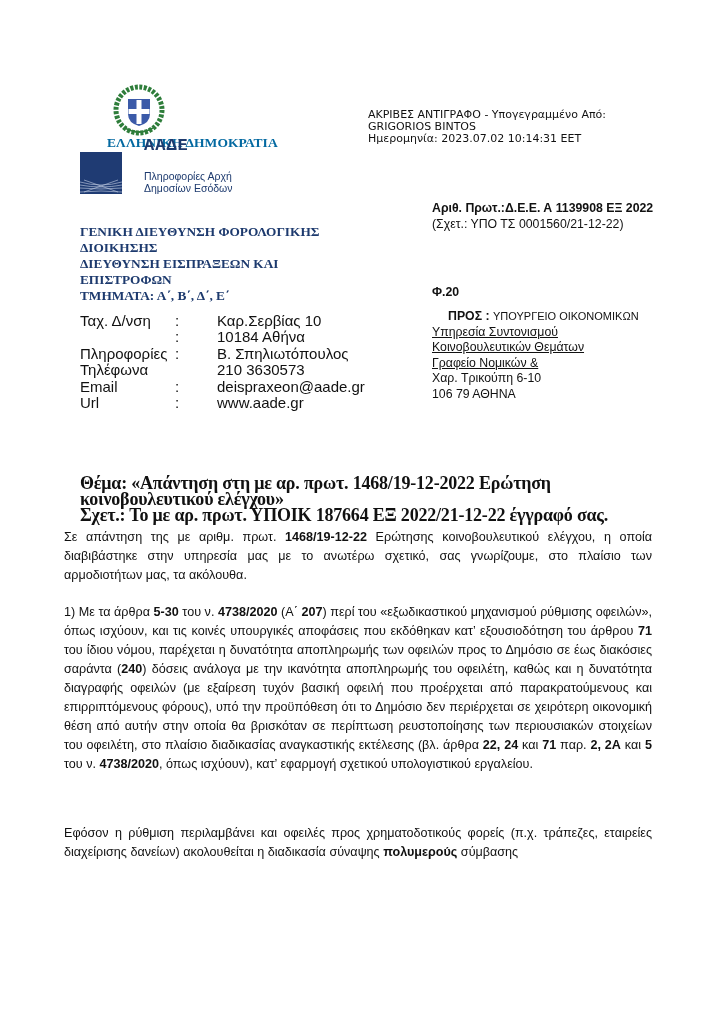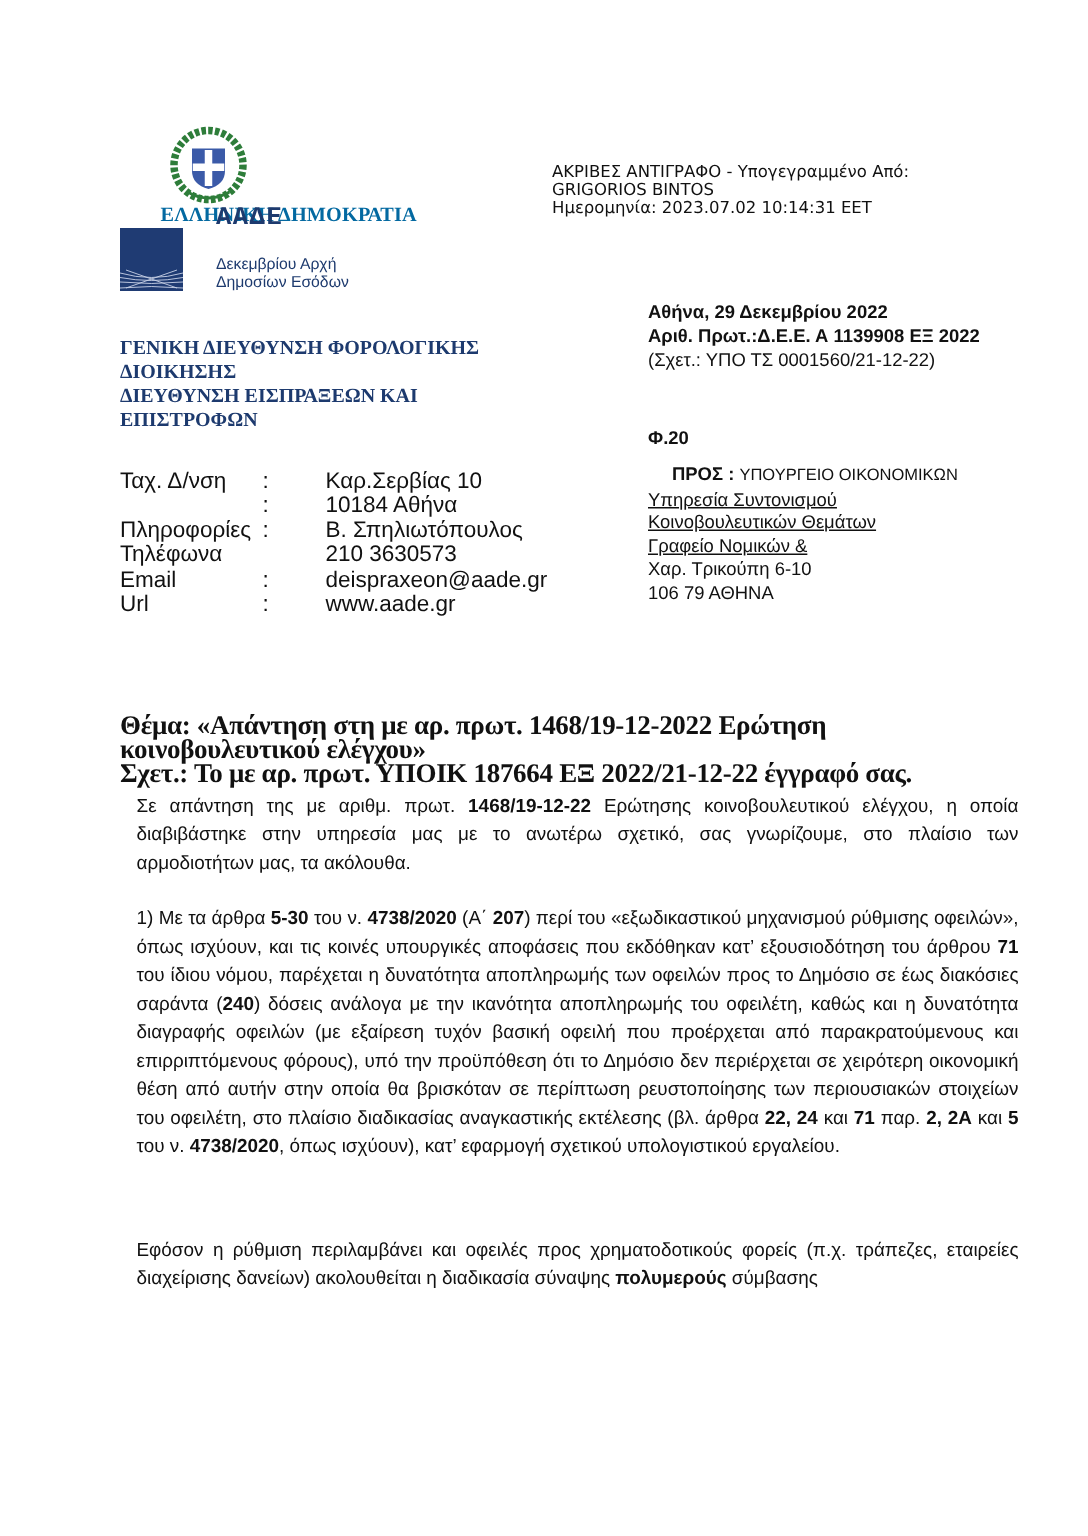--- a/index.html
+++ b/index.html
@@ -31,21 +31,21 @@
   .phi { left: 432px; top: 285px; font-size: 12.3px; font-weight: bold; }
   .pros { left: 432px; top: 309px; font-size: 12.3px; line-height: 15.6px; width: 240px; }
   .pros .lbl { font-weight: bold; padding-left: 16px; }
   .pros .ministry { font-size: 11px; }
   .pros .u { text-decoration: underline; display: block; }
 
   
   .subject { left: 80px; top: 475px; font-size: 18px; line-height: 16px; font-weight: bold; width: 600px; letter-spacing: -0.2px; font-family: Liberation Serif, serif; }
 
   
-  .para { left: 91px; width: 588px; font-size: 12.6px; line-height: 19px; text-align: justify; }
+  .para { left: 64px; width: 588px; font-size: 12.6px; line-height: 19px; text-align: justify; }
   .p1 { top: 528px; }
   .p2 { top: 603px; }
   .p3 { top: 824px; }
   .b { font-weight: bold; }
 </style>
 </head>
 <body>
 
 <svg class="abs emblem" viewBox="0 0 52 52">
   <circle cx="26" cy="26" r="23" fill="none" stroke="#2e7d3a" stroke-width="5" stroke-dasharray="3 1.5"></circle>
@@ -64,33 +64,34 @@
     <path d="M0 30 Q21 36 42 30"></path>
     <path d="M0 33 Q21 37 42 33"></path>
     <path d="M0 36 Q21 38 42 36"></path>
     <path d="M0 40 Q21 38 42 40"></path>
     <path d="M4 28 L38 40"></path>
     <path d="M4 40 L38 28"></path>
   </g>
 </svg>
 <div class="abs aade-name">ΑΑΔΕ</div>
 <div class="abs aade-sub">
-  <div>Δεκεμβρίου Αρχή</div>
+  <div>Πληροφορίες Αρχή</div>
   <div>Δημοσίων Εσόδων</div>
 </div>
 
 <div class="abs sig">
   <div>ΑΚΡΙΒΕΣ ΑΝΤΙΓΡΑΦΟ - Υπογεγραμμένο Από:</div>
   <div>GRIGORIOS BINTOS</div>
   <div>Ημερομηνία: 2023.07.02 10:14:31 EET</div>
 </div>
 
 <div class="abs dept">
   <div>ΓΕΝΙΚΗ ΔΙΕΥΘΥΝΣΗ ΦΟΡΟΛΟΓΙΚΗΣ ΔΙΟΙΚΗΣΗΣ</div>
   <div>ΔΙΕΥΘΥΝΣΗ ΕΙΣΠΡΑΞΕΩΝ ΚΑΙ ΕΠΙΣΤΡΟΦΩΝ</div>
+  <div>ΤΜΗΜΑΤΑ: Α΄, Β΄, Δ΄, Ε΄</div>
 </div>
 
 <table class="abs contact">
   <tbody>
       <tr>
     <td class="k">Ταχ. Δ/νση</td>
     <td class="c">:</td>
     <td>Καρ.Σερβίας 10</td>
   </tr>
   <tr>
@@ -115,21 +116,20 @@
   </tr>
   <tr>
     <td class="k">Url</td>
     <td class="c">:</td>
     <td>www.aade.gr</td>
   </tr>
 </tbody>
   </table>
 
 <div class="abs meta">
-  <div>Αθήνα,  29 Δεκεμβρίου  2022</div>
   <div>Αριθ. Πρωτ.:Δ.Ε.Ε. Α 1139908 ΕΞ 2022</div>
   <div class="rel">(Σχετ.: ΥΠΟ ΤΣ 0001560/21-12-22)</div>
 </div>
 <div class="abs phi">Φ.20</div>
 
 <div class="abs pros">
   <div><span class="lbl">ΠΡΟΣ :</span> <span class="ministry">ΥΠΟΥΡΓΕΙΟ ΟΙΚΟΝΟΜΙΚΩΝ</span></div>
   <span class="u">Υπηρεσία Συντονισμού</span>
   <span class="u">Κοινοβουλευτικών Θεμάτων</span>
   <span class="u">Γραφείο Νομικών &amp;</span>

